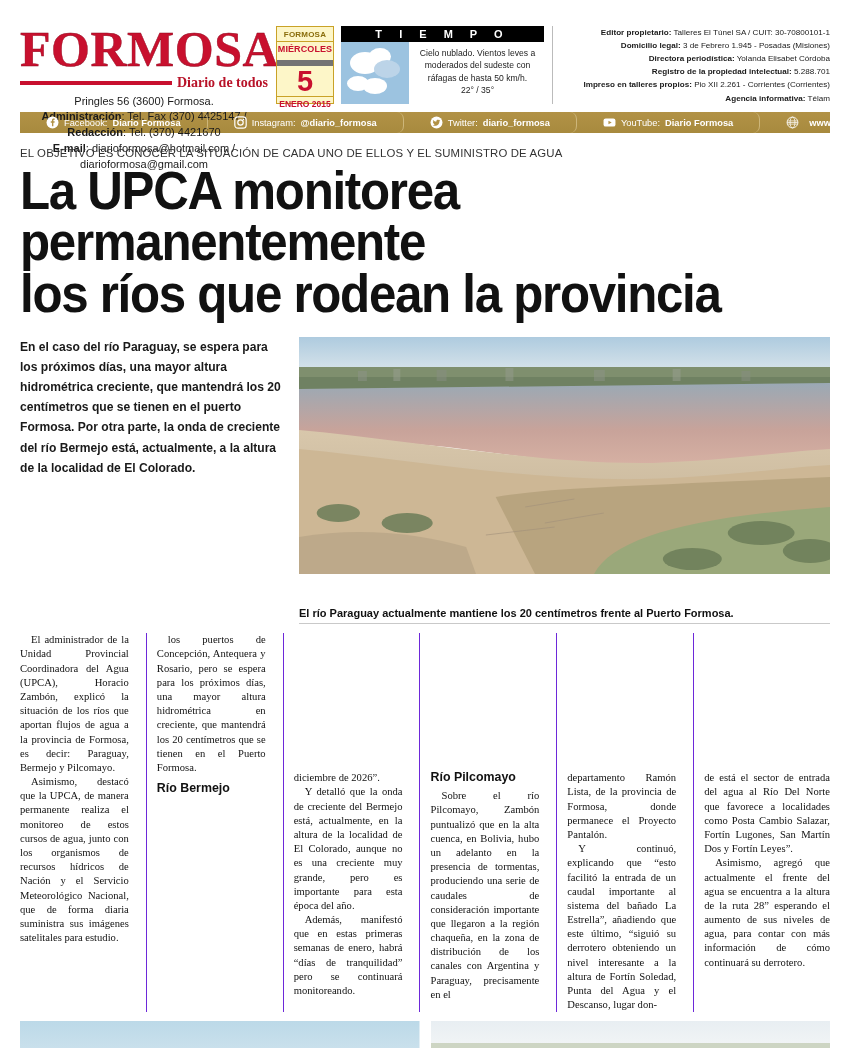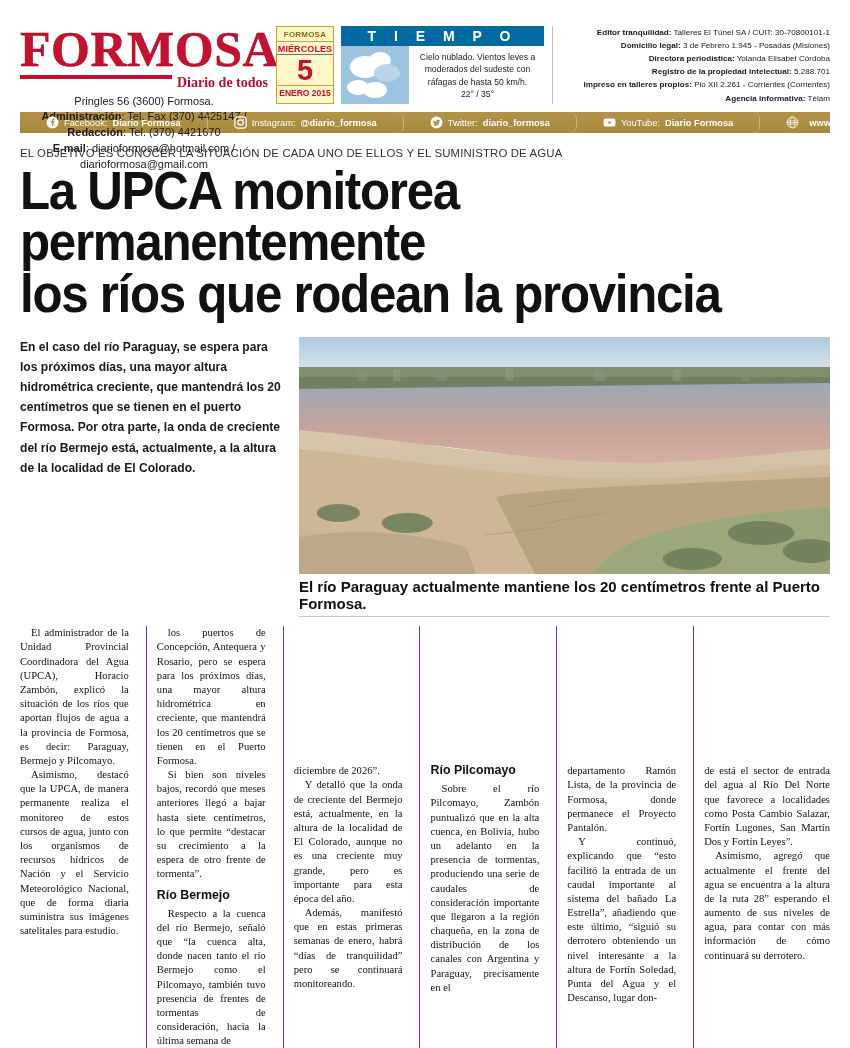--- a/index.html
+++ b/index.html
@@ -43,21 +43,21 @@
     font-size: 50px;
     letter-spacing: 0.5px;
     color: #c8102e;
     line-height: 0.95;
     text-align: center;
     -webkit-text-stroke: 0.4px #8d0a1f;
   }
 
   .logo-sub-row {
     display: flex;
-    align-items: flex-start;
+    align-items: center;
     gap: 5px;
     margin-top: 1px;
   }
   .logo-rule {
     flex: 1;
     height: 4px;
     background: #c8102e;
   }
   .logo-tagline {
     font-family: "Liberation Serif", serif;
@@ -91,22 +91,22 @@
     font-weight: bold;
     color: #8a6d0b;
     letter-spacing: 0.2px;
     padding-bottom: 2px;
     border-bottom: 1px solid #c9a227;
   }
   .date-box .db-day {
     font-size: 9px;
     font-weight: bold;
     color: #c8102e;
-    padding: 2px 0 0;
-    border-bottom: 1px solid #737373;
+    padding: 2px 0 6px;
+    border-bottom: 6px solid #737373;
     letter-spacing: 0.1px;
   }
   .date-box .db-num {
     font-size: 29px;
     font-weight: bold;
     color: #c8102e;
     line-height: 1.05;
     border-bottom: 1px solid #c9a227;
   }
   .date-box .db-month {
@@ -118,23 +118,23 @@
 
   .weather-box {
     display: flex;
     flex-direction: column;
     width: 212px;
     height: 78px;
     border-right: 1px solid #bbb;
     padding-right: 8px;
   }
   .weather-title {
-    background: #0369a1;
+    background: #000000;
     color: #ffffff;
-    font-size: 14px;
+    font-size: 11px;
     font-weight: bold;
     letter-spacing: 7px;
     text-align: center;
     padding: 2px 0;
   }
   .weather-body { display: flex; flex: 1; }
   .weather-icon-wrap {
     width: 68px;
     background: #9cc3e0;
     position: relative;
@@ -239,25 +239,26 @@
     flex-direction: column;
   }
   .photo {
     width: 100%;
     position: relative;
     overflow: hidden;
   }
   .photo-main .photo { height: 237px; }
 
   .caption {
-    font-size: 15px;
+    font-size: 11px;
     font-weight: bold;
     color: #111;
     padding: 4px 0 4px;
     border-bottom: 1px solid #c9c9c9;
+    margin-top: 29px;
   }
 
   
   .cols {
     display: flex;
     gap: 10px;
     margin-top: 9px;
   }
   .col {
     width: 133px;
@@ -330,21 +331,21 @@
           <span class="cloud c5"></span>
         </div>
         <div class="weather-text">
           <span>Cielo nublado. Vientos leves a moderados del sudeste con ráfagas de hasta 50 km/h.</span>
           <div>22° / 35°</div>
         </div>
       </div>
     </div>
 
     <div class="publisher">
-      <div><b>Editor tranquilidad:</b><span> Talleres El Túnel SA /  CUIT: 30-70800101-1</span></div>
+      <div><b>Editor propietario:</b><span> Talleres El Túnel SA /  CUIT: 30-70800101-1</span></div>
       <div><b>Domicilio legal:</b><span> 3 de Febrero 1.945 - Posadas (Misiones)</span></div>
       <div><b>Directora periodística:</b><span> Yolanda Elisabet Córdoba</span></div>
       <div><b>Registro de la propiedad intelectual:</b><span> 5.288.701</span></div>
       <div><b>Impreso en talleres propios:</b><span> Pio XII 2.261 - Corrientes (Corrientes)</span></div>
       <div><b>Agencia informativa:</b><span> Télam</span></div>
     </div>
   </div>
 
   <div class="social-bar">
 
@@ -473,23 +474,21 @@
 
   <div class="cols">
 
     <div class="col">
       <p>El administrador de la Unidad Provincial Coordinadora del Agua (UPCA), Horacio Zambón, explicó la situación de los ríos que aportan flujos de agua a la provincia de Formosa, es decir: Paraguay, Bermejo y Pilcomayo.</p>
       <p>Asimismo, destacó que la UPCA, de manera permanente realiza el monitoreo de estos cursos de agua, junto con los organismos de recursos hídricos de Nación y el Servicio Meteorológico Nacional, que de forma diaria suministra sus imágenes satelitales para estudio.</p>
     </div>
 
     <div class="col">
       <p>los puertos de Concepción, Antequera y Rosario, pero se espera para los próximos días, una mayor altura hidrométrica en creciente, que mantendrá los 20 centímetros que se tienen en el Puerto Formosa.</p>
-      <p>Si bien son niveles bajos, recordó que meses anteriores llegó a bajar hasta siete centímetros, lo que permite “destacar su crecimiento a la espera de otro frente de tormenta”.</p>
       <div class="sub-head">Río Bermejo</div>
-      <p>Respecto a la cuenca del río Bermejo, señaló que “la cuenca alta, donde nacen tanto el río Bermejo como el Pilcomayo, también tuvo presencia de frentes de tormentas de consideración, hacia la última semana de</p>
     </div>
 
     <div class="col">
       <div class="col-spacer-top"></div>
       <p class="noindent">diciembre de 2026”.</p>
       <p>Y detalló que la onda de creciente del Bermejo está, actualmente, en la altura de la localidad de El Colorado, aunque no es una creciente muy grande, pero es importante para esta época del año.</p>
       <p>Además, manifestó que en estas primeras semanas de enero, habrá “días de tranquilidad” pero se continuará monitoreando.</p>
     </div>
 
     <div class="col">

